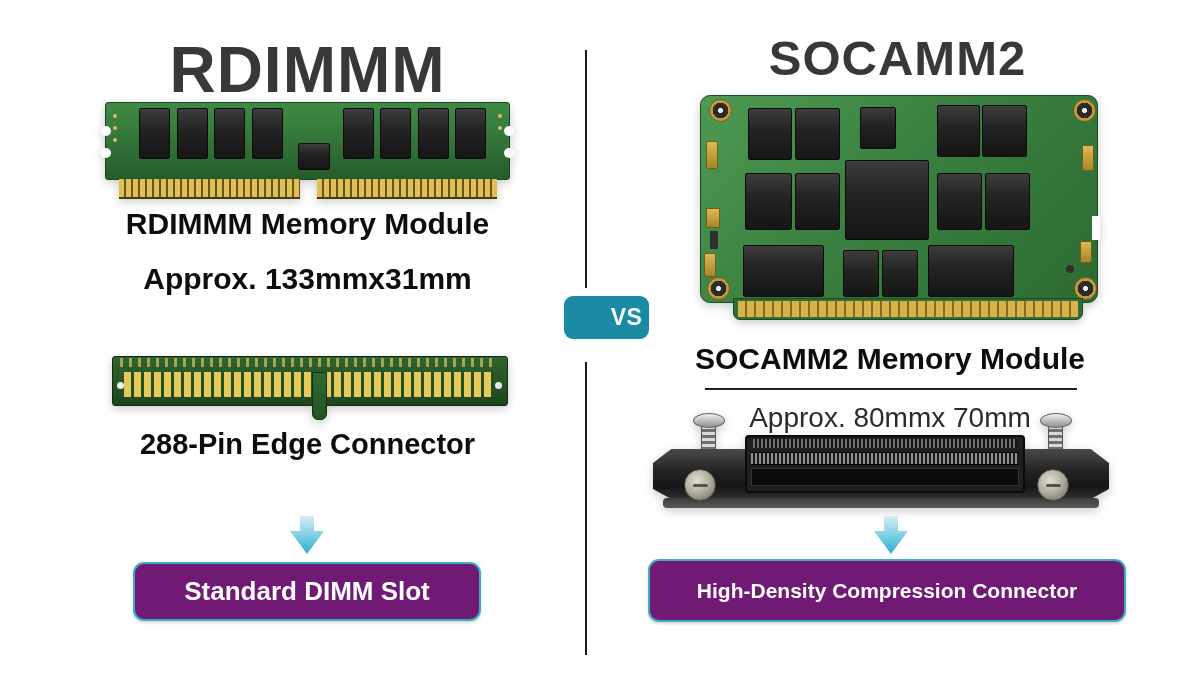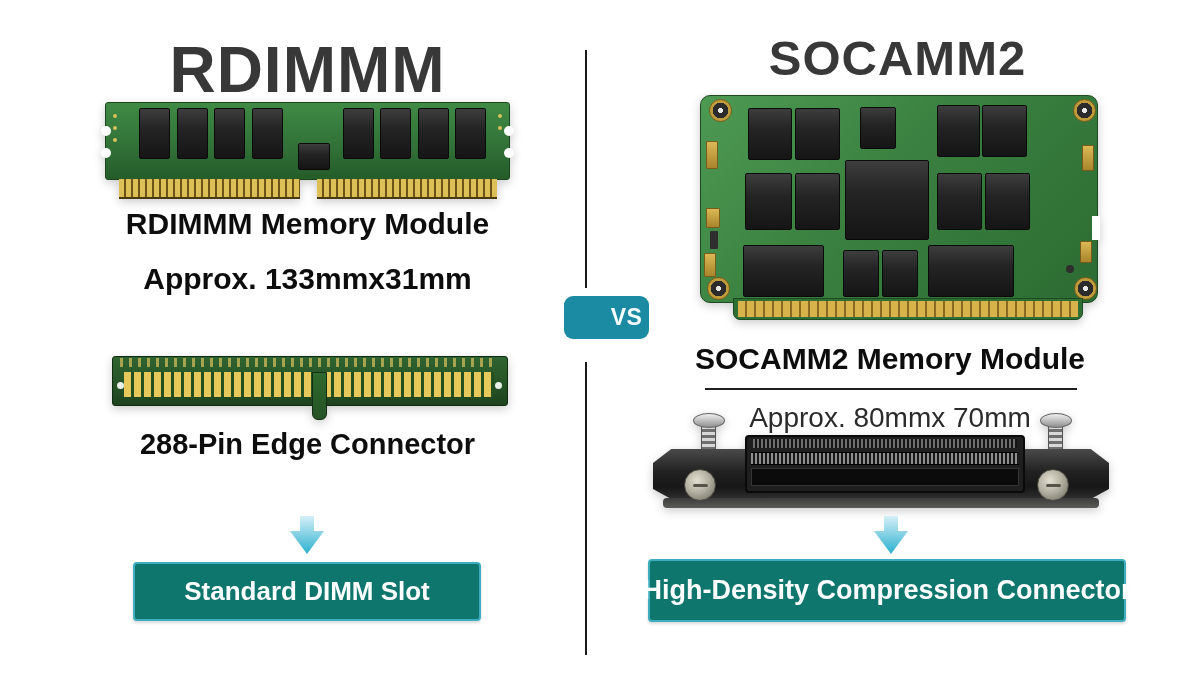--- a/index.html
+++ b/index.html
@@ -20,21 +20,21 @@
   
   .vline{width:2px;background:#1a1a1a;}
   .vs-badge{
     width:45px;height:43px;border-radius:9px;background:#1a8ba2;
     display:flex;align-items:center;justify-content:center;
     color:#f4fbfd;font-size:23px;font-weight:700;letter-spacing:.5px;
   }
 
   
   .teal-btn{
-    background:#0f766e;border:2px solid #3fadc0;border-radius:4px;
+    background:#701a75;border:2px solid #3fadc0;border-radius:11px;
     display:flex;align-items:center;justify-content:center;
     color:#fdfefe;font-weight:700;box-sizing:border-box;
     box-shadow:0 2px 3px rgba(0,0,0,.15);white-space:nowrap;
   }
 
   
   .photo{filter:drop-shadow(0 3px 5px rgba(0,0,0,.20));}
   .pcb1{
     position:absolute;left:0;top:2px;width:403px;height:76px;border-radius:3px;
     background:linear-gradient(180deg,#3f8a45 0%,#327238 55%,#245c2a 100%);
@@ -276,18 +276,18 @@
   <svg class="abs" style="left:871px;top:516px;" width="40" height="38" viewBox="0 0 40 38">
     <defs>
       <linearGradient id="agR" x1="0" y1="0" x2="0" y2="1">
         <stop offset="0" stop-color="#d4eff7"></stop>
           <stop offset="1" stop-color="#2cb0cf"></stop>
       </linearGradient>
     </defs>
     <path d="M13 0 h14 v15 h10 L20 38 L3 15 h10 Z" fill="url(#agR)"></path>
   </svg>
 
-  <div class="abs teal-btn" style="left:648px;top:559px;width:478px;height:63px;font-size:27px;">
+  <div class="abs teal-btn" style="left:648px;top:559px;width:478px;height:63px;font-size:21px;">
     <span>High-Density Compression Connector</span>
   </div>
 
 
 </div>
 
 </body></html>

